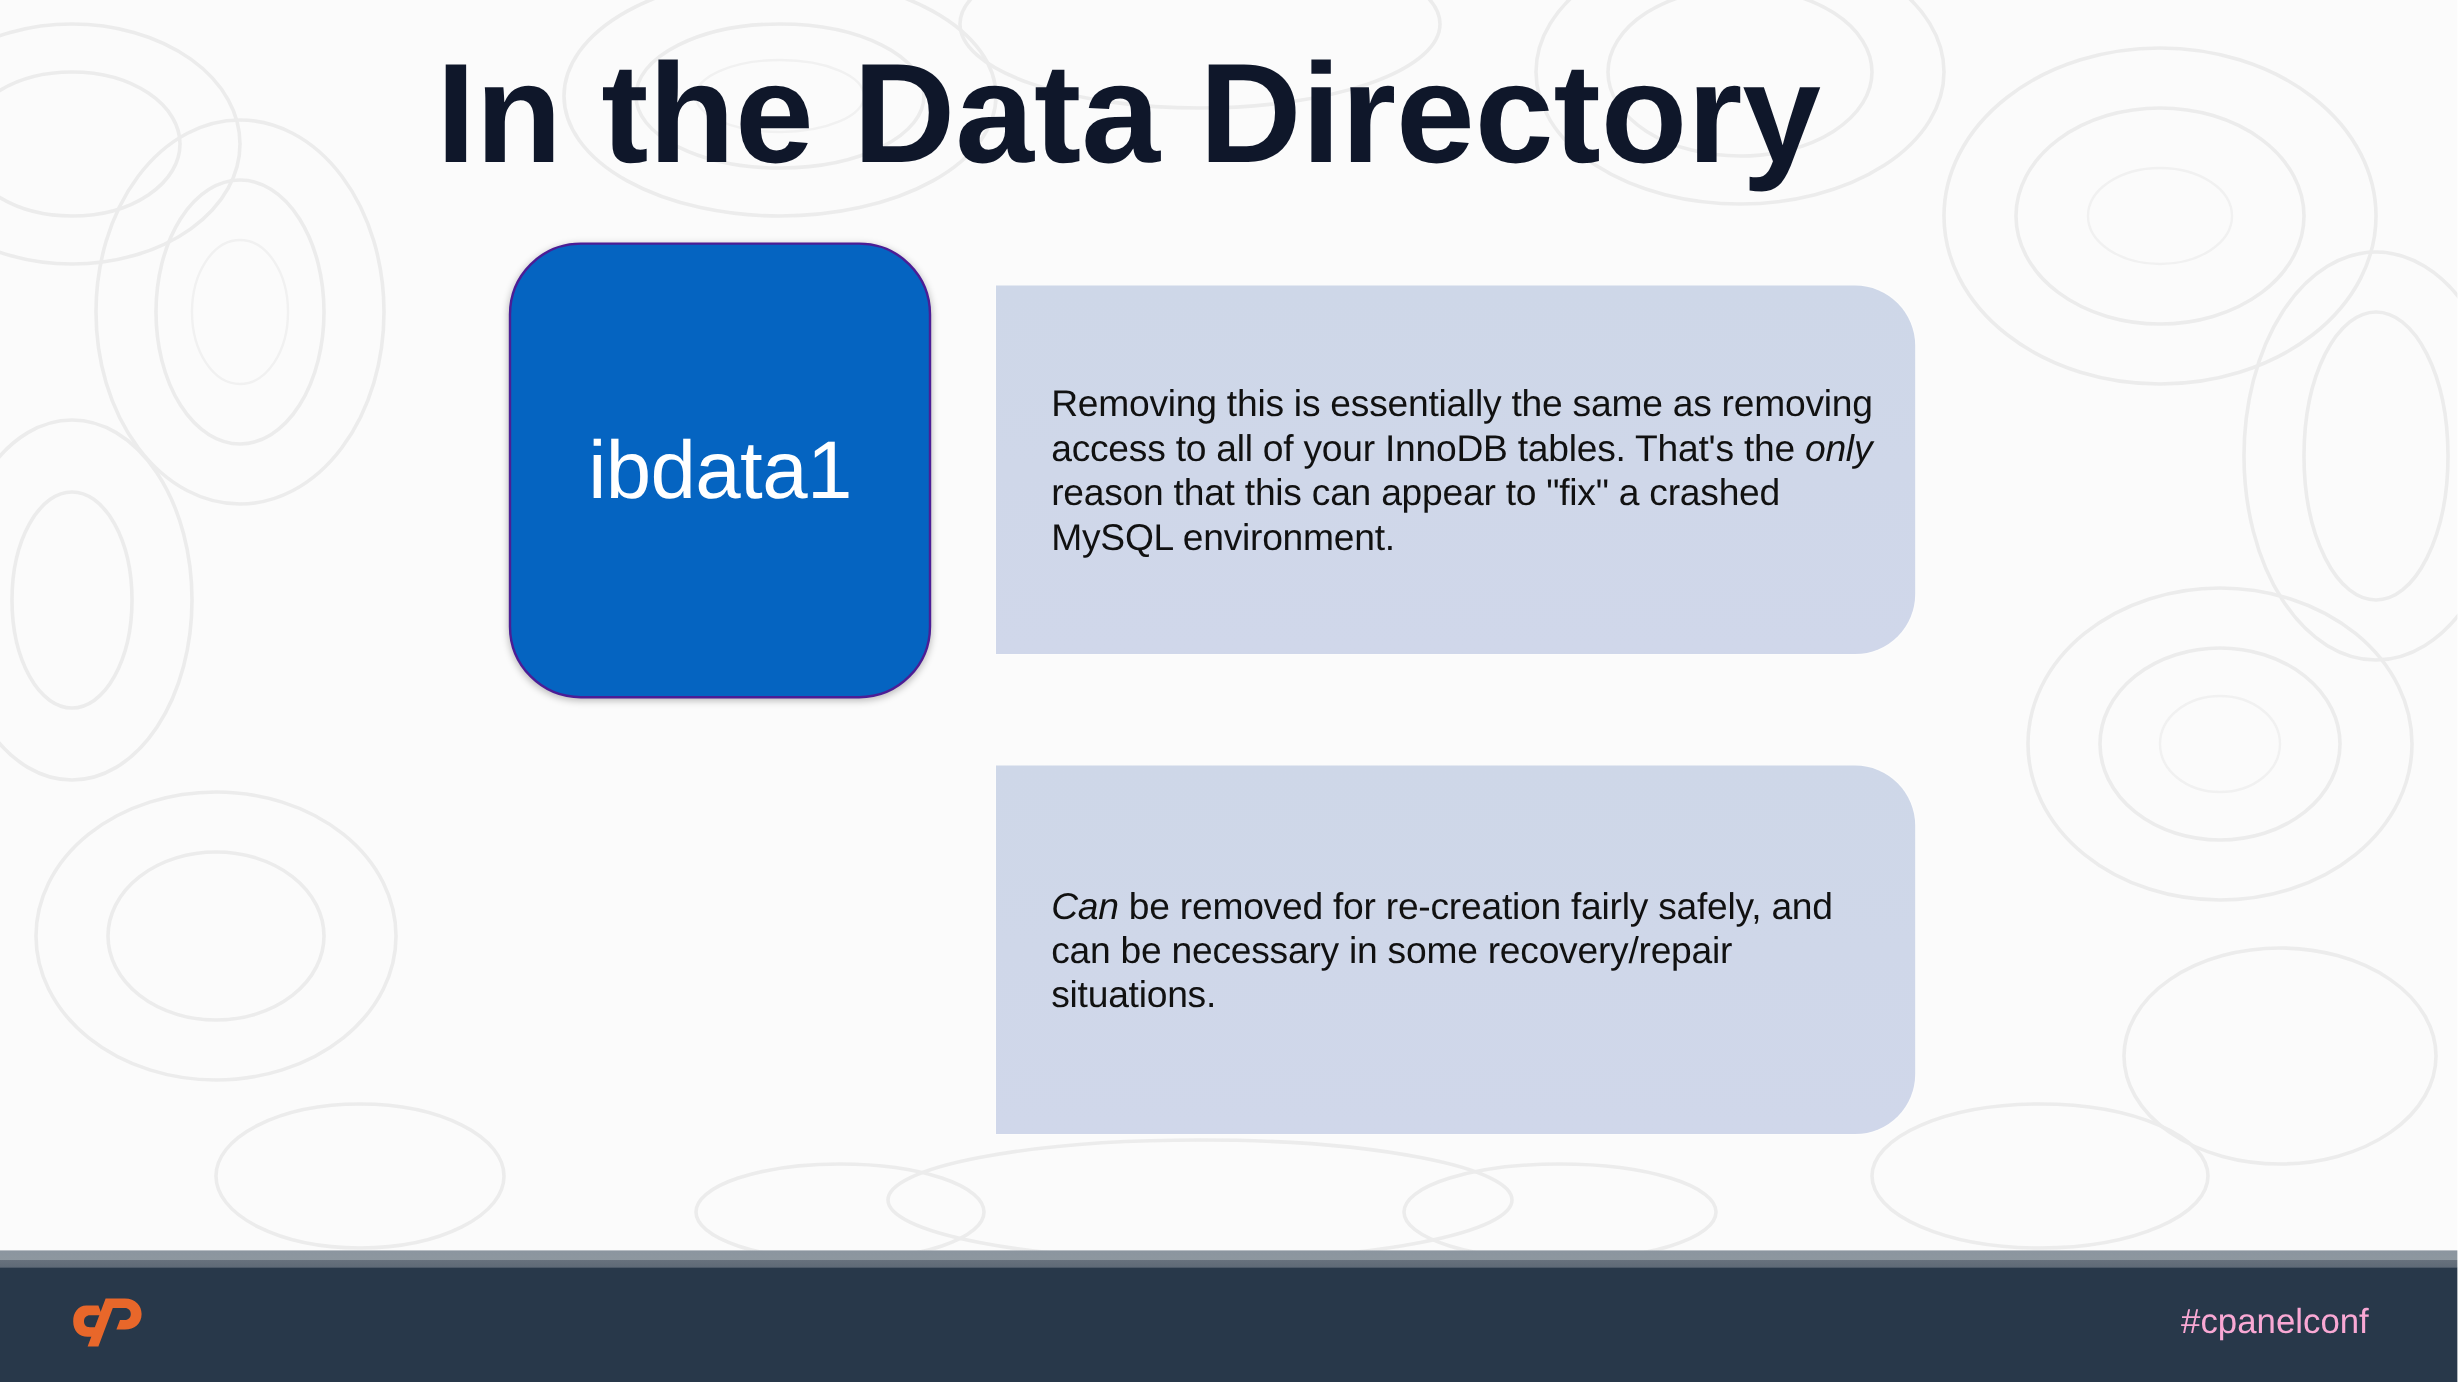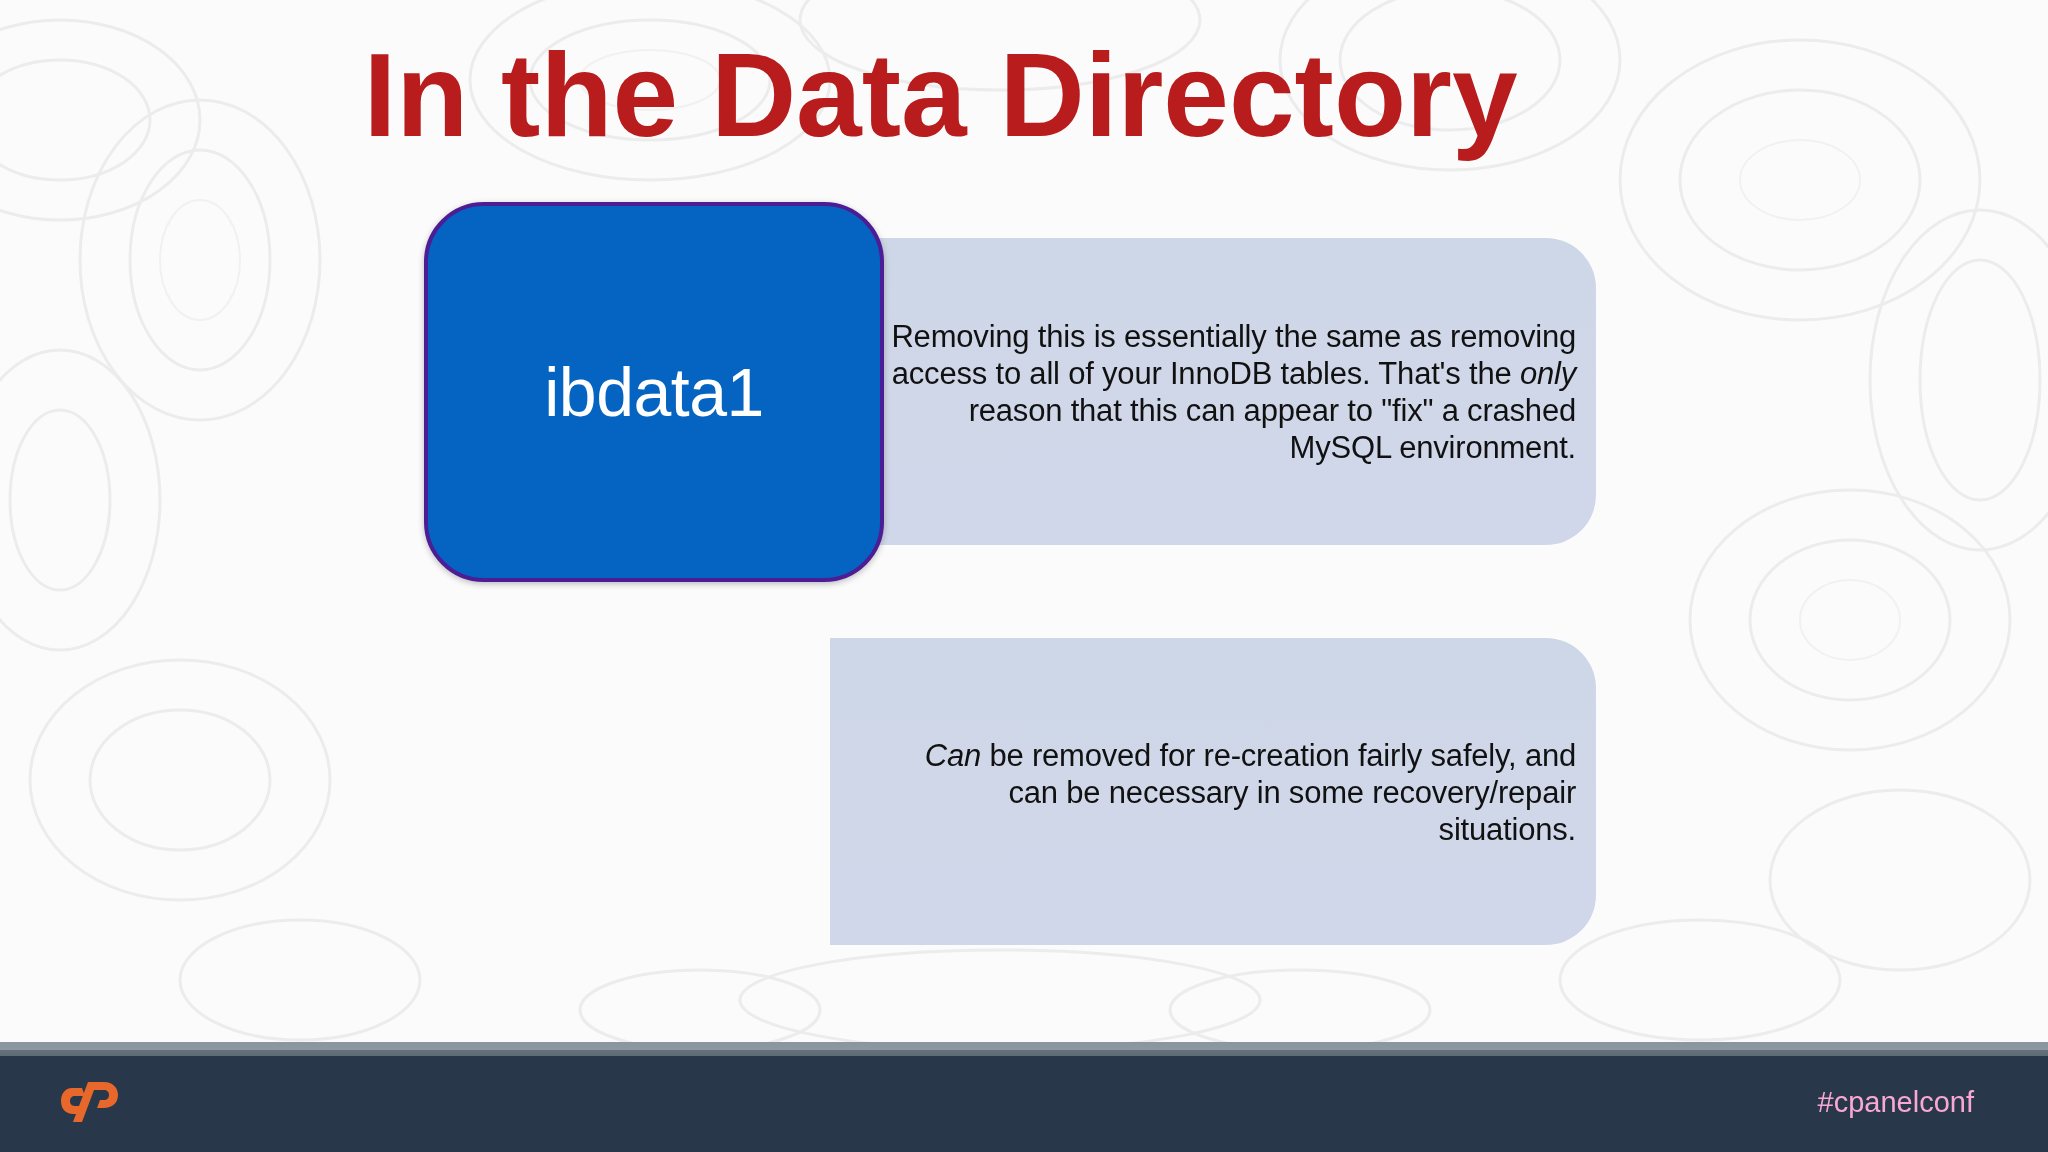--- a/index.html
+++ b/index.html
@@ -27,21 +27,21 @@
       position: absolute;
       left: 0;
       width: 1881px;
       top: 30px;
       text-align: center;
       font-family: "Liberation Sans", sans-serif;
       font-weight: bold;
       font-size: 118px;
       letter-spacing: 0px;
       line-height: 130px;
-      color: #b91c1c;
+      color: #0f172a;
       margin: 0;
     }
 
     .row { position: absolute; left: 0; width: 2048px; }
     .row-1 { top: 202px; height: 382px; }
     .row-2 { top: 602px; height: 382px; }
 
     .desc-panel {
       position: absolute;
       left: 830px;
@@ -56,33 +56,32 @@
       position: absolute;
       left: 46px;
       right: 20px;
       top: 50%;
       transform: translateY(-50%);
       font-family: "Liberation Sans", sans-serif;
       font-size: 31px;
       line-height: 37px;
       color: #111111;
       letter-spacing: -0.2px;
-      text-align: right;
     }
     .desc-text em { font-style: italic; }
 
     .term-box {
       position: absolute;
       left: 424px;
       top: 0;
-      width: 460px;
+      width: 352px;
       height: 380px;
       background: #0564c1;
       border-radius: 60px;
-      border: 4px solid #4c1d95;
+      border: 2px solid #4c1d95;
       box-shadow: 0 2px 6px rgba(0,0,0,0.25);
       display: flex;
       align-items: center;
       justify-content: center;
       box-sizing: border-box;
     }
     .term-label {
       font-family: "Liberation Sans", sans-serif;
       font-size: 68px;
       color: #ffffff;

